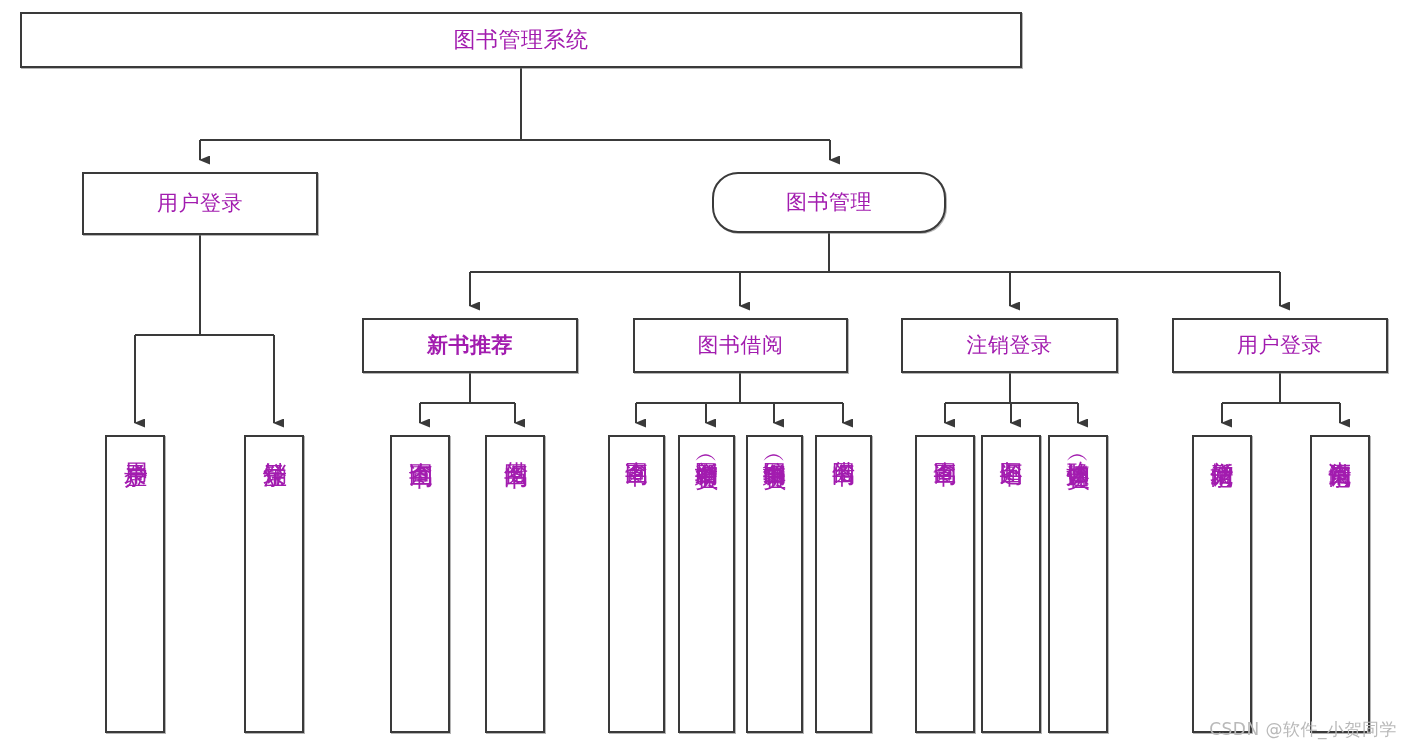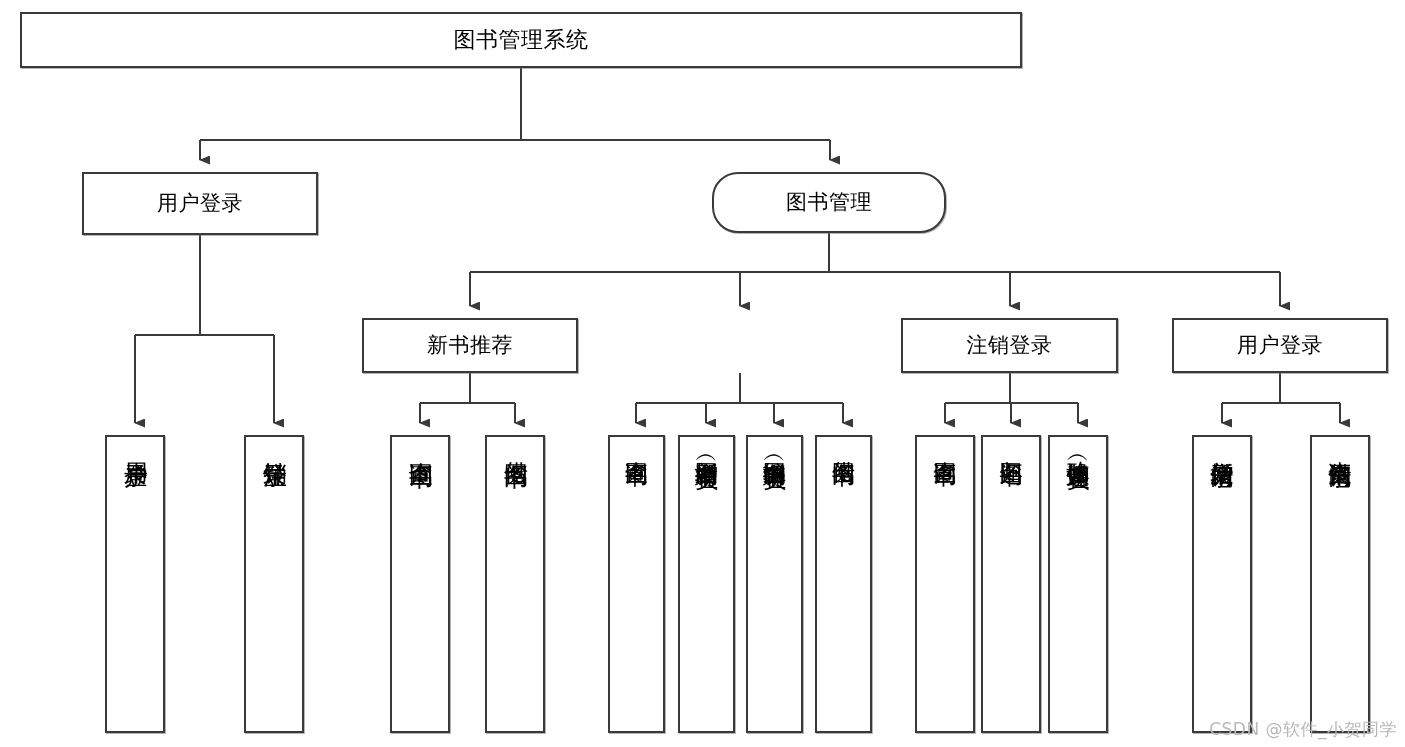--- a/index.html
+++ b/index.html
@@ -34,21 +34,21 @@
     display: flex;
     align-items: center;
     justify-content: center;
     color: #2b2b2b;
     box-shadow: 1px 1px 0 rgba(120,120,120,0.55);
   }
   .node .label {
     display: block;
     text-align: center;
     line-height: 1.25;
-    color: #000000;
+    color: #a21caf;
     letter-spacing: 0.5px;
   }
   
   .node.h .label {
     font-size: 21px;
     writing-mode: horizontal-tb;
   }
   .node.h.root .label {
     font-size: 22px;
   }
@@ -148,22 +148,25 @@
     <span class="label">图书管理</span>
   </div>
 
   <div class="node v" id="node-user-login-login" style="left: 105px; top: 435px; width: 60px; height: 298px;">
     <span class="label">用户登录</span>
   </div>
   <div class="node v" id="node-user-login-logout" style="left: 244px; top: 435px; width: 60px; height: 298px;">
     <span class="label">注销登录</span>
   </div>
 
-  <div class="node h" id="node-new-book-recommend" style="left: 362px; top: 318px; width: 216px; height: 55px;">
+  <div class="node h" id="node-new-book-recommend" style="left: 362px; top: 318px; width: 216px; height: 55px; font-weight: bold;">
     <span class="label">新书推荐</span>
+  </div>
+  <div class="node h" id="node-book-borrow" style="left: 633px; top: 318px; width: 215px; height: 55px;">
+    <span class="label">图书借阅</span>
   </div>
   <div class="node h" id="node-current-borrow" style="left: 901px; top: 318px; width: 217px; height: 55px;">
     <span class="label">注销登录</span>
   </div>
   <div class="node h" id="node-borrow-record" style="left: 1172px; top: 318px; width: 216px; height: 55px;">
     <span class="label">用户登录</span>
   </div>
 
   <div class="node v" id="node-nb-query-book" style="left: 390px; top: 435px; width: 60px; height: 298px;">
     <span class="label">查询图书</span>

